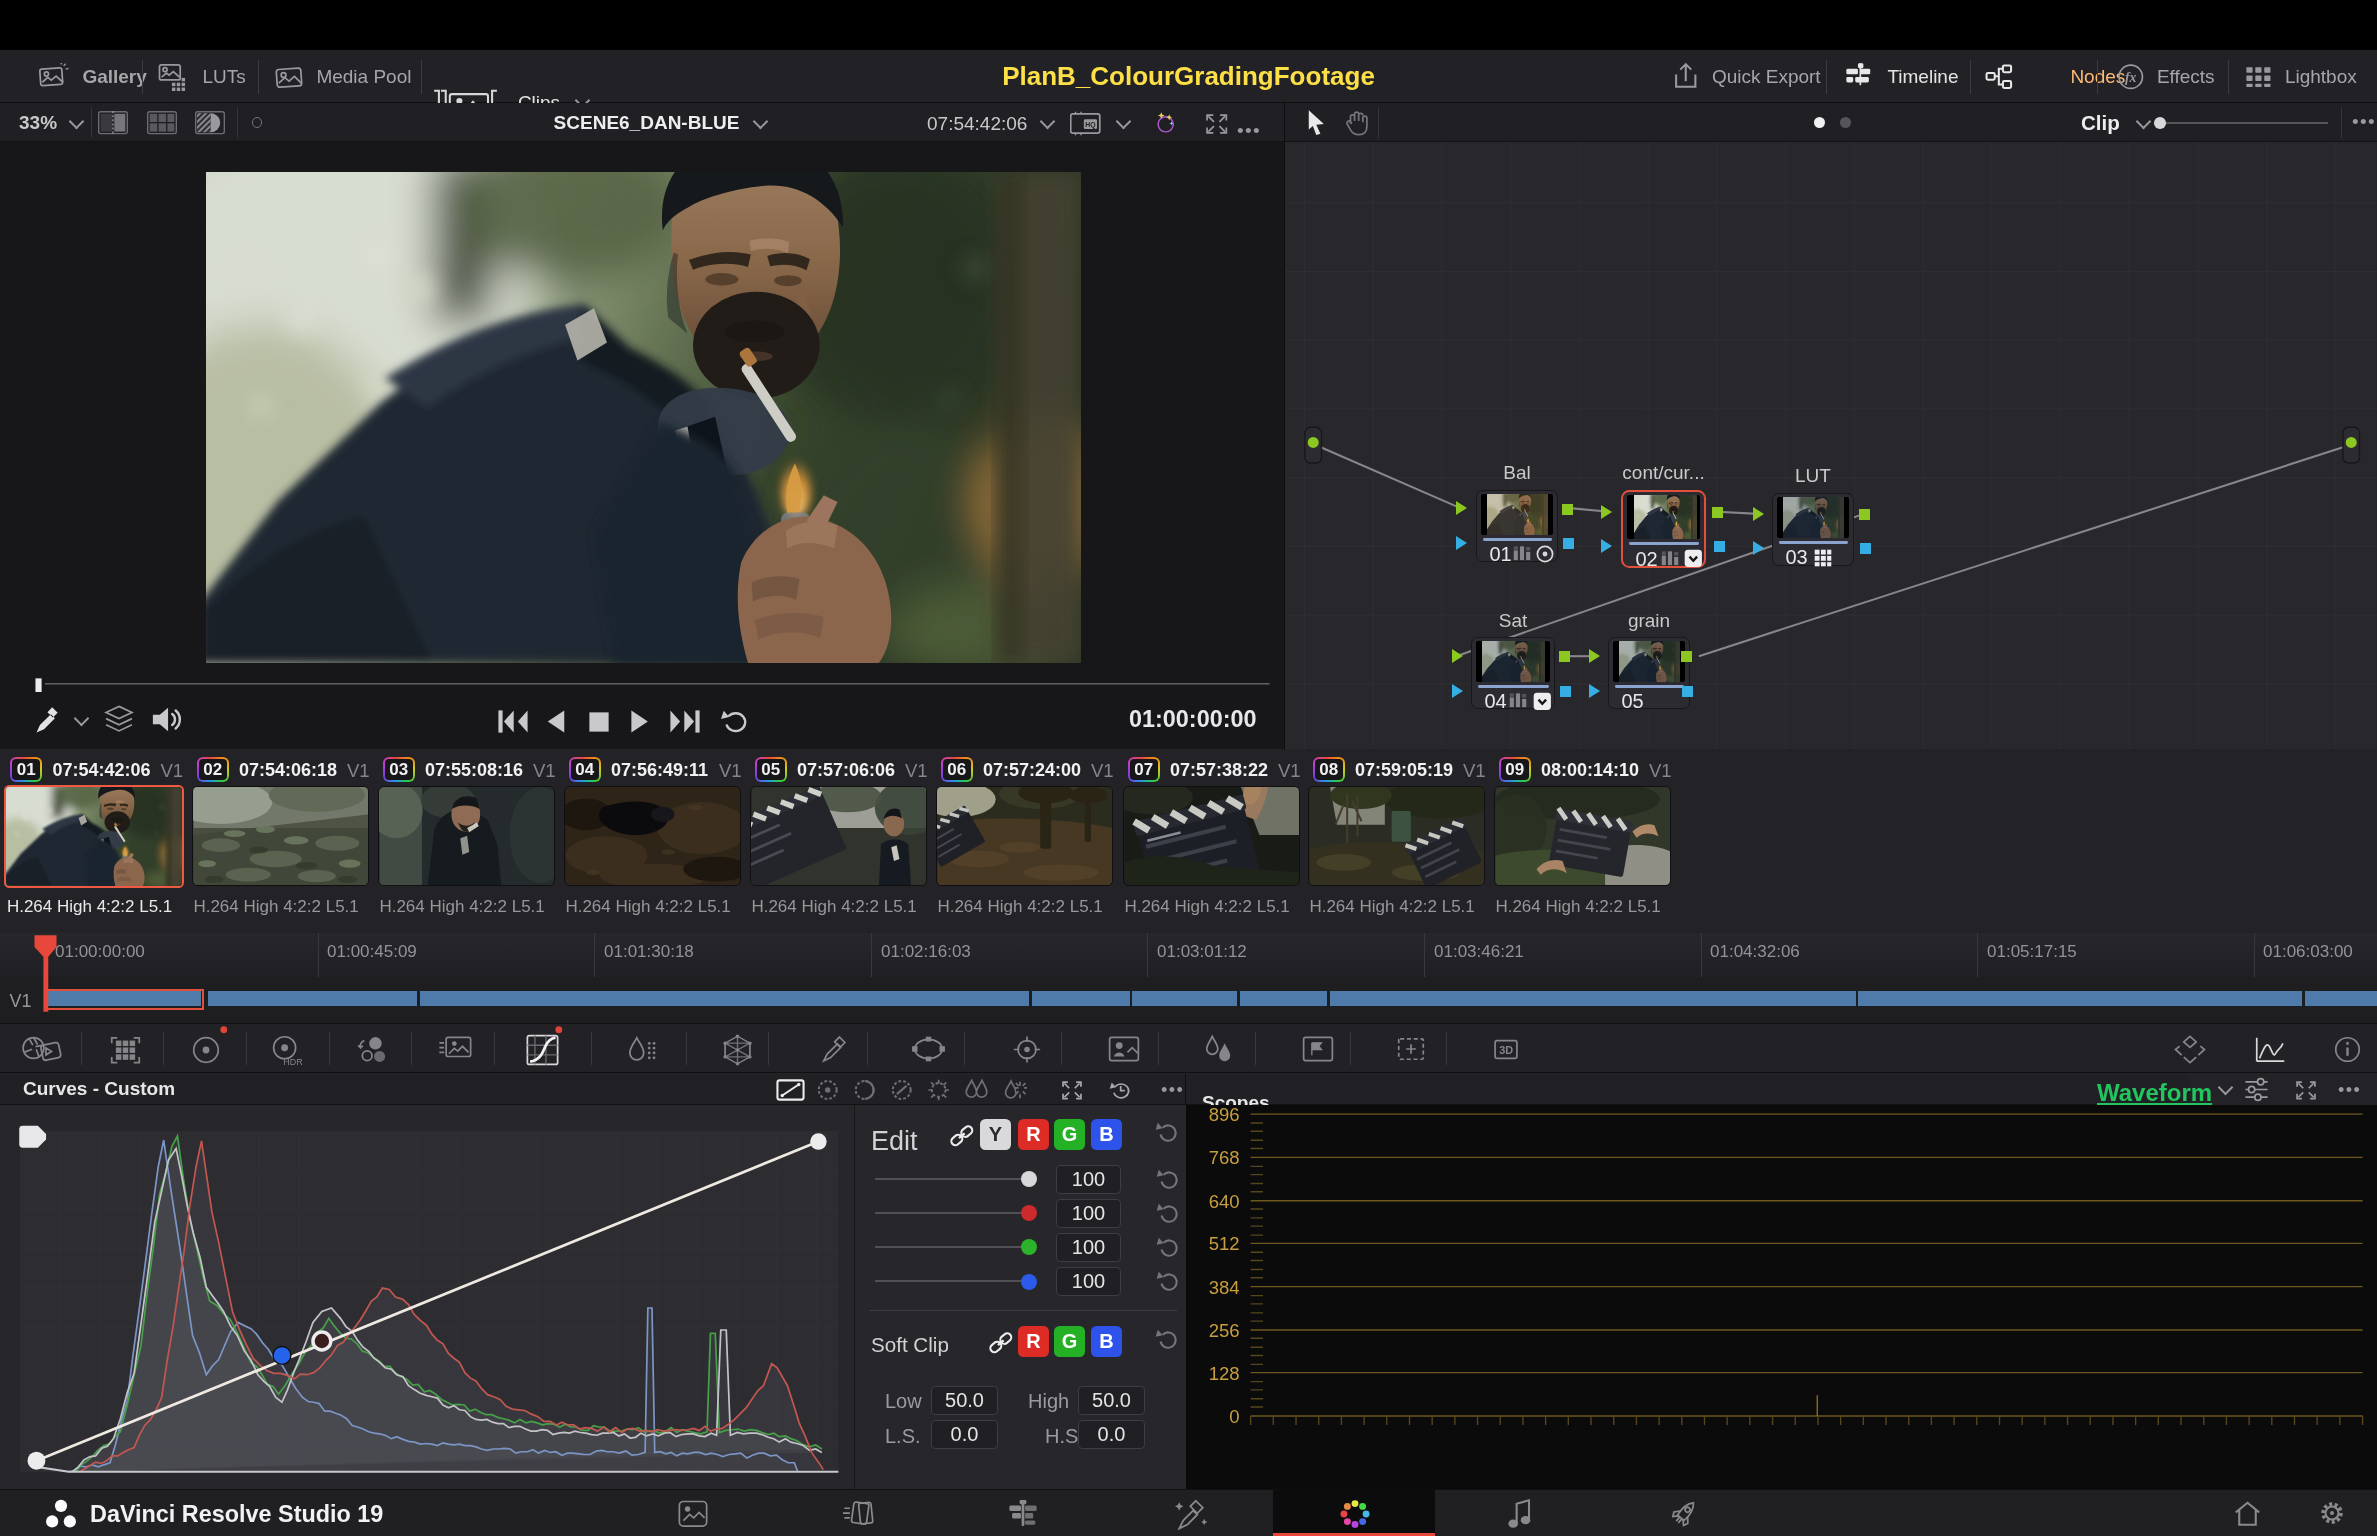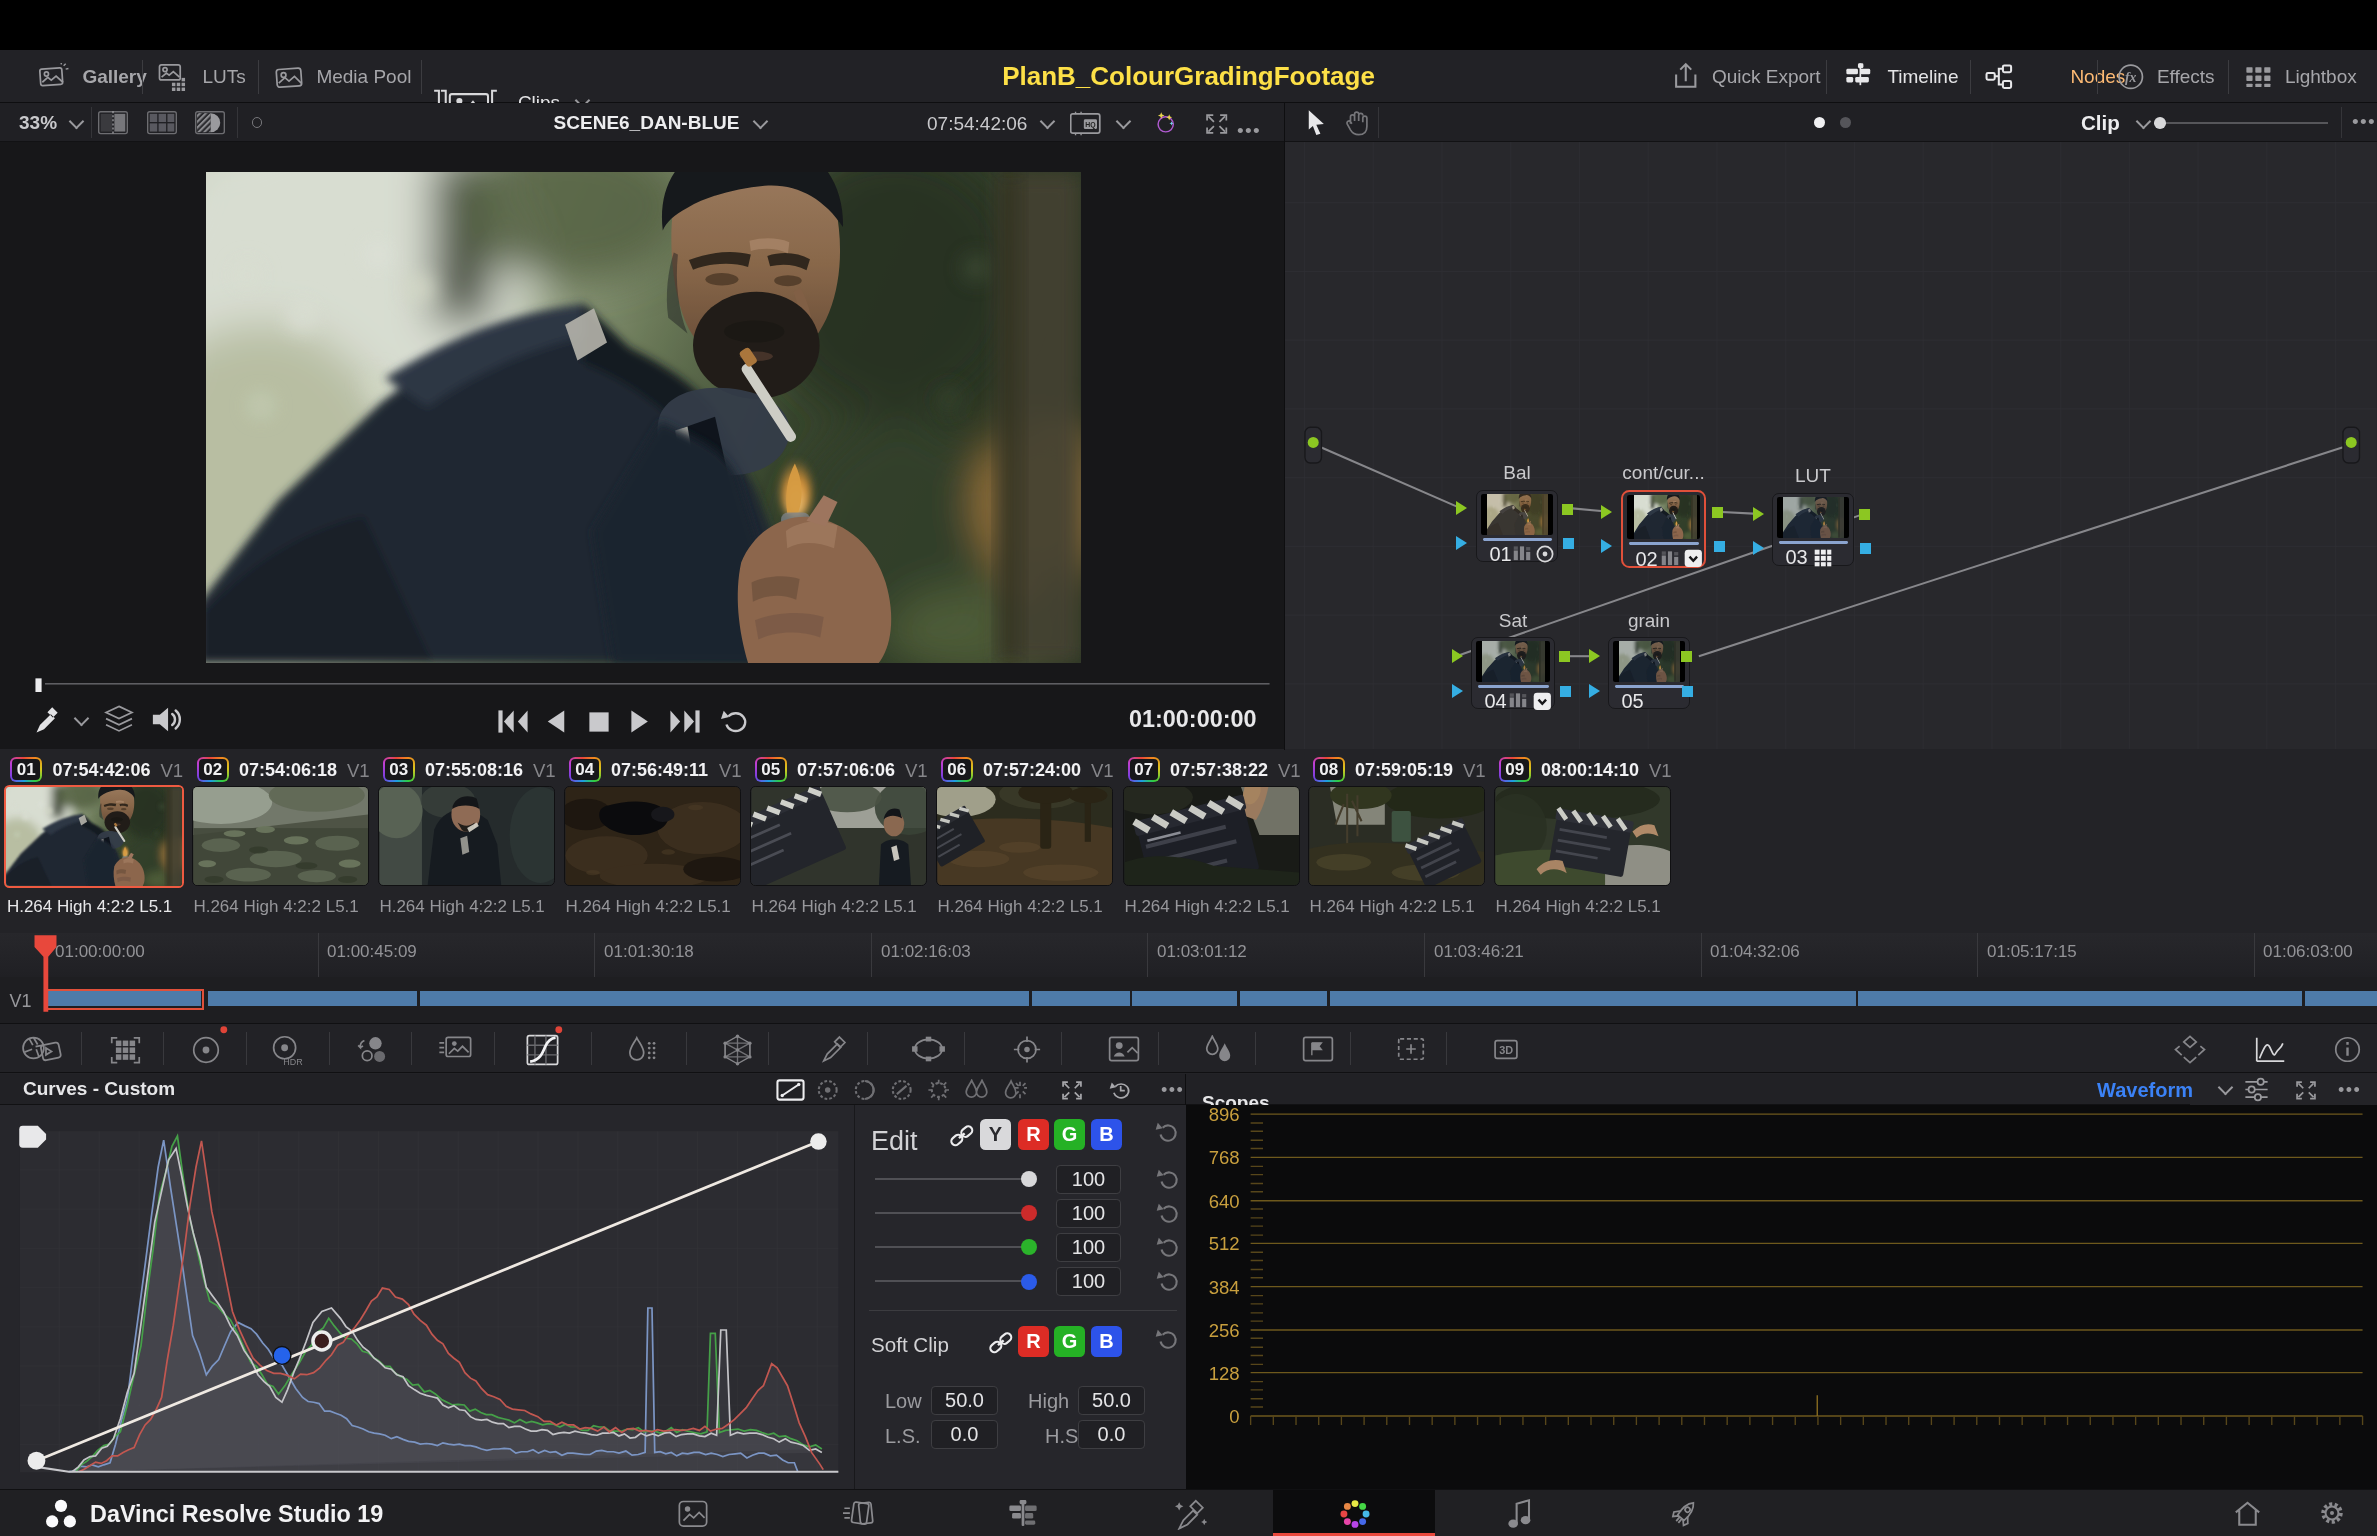--- a/index.html
+++ b/index.html
@@ -66,21 +66,21 @@
   .tseg { position:absolute; top:58px; height:15px; background:#4e7ba9; }
 
   
   #toolsrow { left:0; top:1023px; width:2377px; height:50px; background:#222226; border-top:0.7px solid #101012; border-bottom:0.7px solid #101012; }
   .tool-sep { position:absolute; top:8.3px; width:0.7px; height:33px; background:#39393d; }
 
   
   #pheads { left:0; top:1074px; width:2190px; height:31px; background:#212125; border-bottom:0.7px solid #111113; }
   #ph-curves { position:absolute; left:23px; top:4.1px; color:#e6e6e8; font-size:19px; font-weight:bold; }
   #ph-scopes { position:absolute; left:1202px; top:18px; color:#e6e6e8; font-size:19px; font-weight:bold; }
-  #ph-wave { position:absolute; left:2097px; top:4.8px; color:#3b82f6; font-size:20px; font-weight:bold; }
+  #ph-wave { position:absolute; left:2097px; top:4.8px; color:#22c55e; font-size:24px; font-weight:bold;text-decoration:underline; }
 
   
   #curvespanel { left:0; top:1105px; width:1185px; height:384px; background:#26262b; }
   #editcol { left:854px; top:1105px; width:332px; height:384px; background:#26262b; border-left:0.7px solid #18181b; }
   #scopes { left:1186px; top:1105px; width:1191px; height:384px; background:#0b0b0c; }
 
   .cbtn { position:absolute; width:31px; height:31px; border-radius:5.5px; display:flex; align-items:center; justify-content:center; font-size:20px; font-weight:bold; }
   .valbox { position:absolute; height:29px; background:#202024; border:0.7px solid #3e3e42; border-radius:4.1px; color:#e4e4e6; font-size:20px; display:flex; align-items:center; justify-content:center; }
   .greylab { position:absolute; color:#9b9b9f; font-size:20px; }
   .reset { position:absolute; width:25px; height:25px; }

